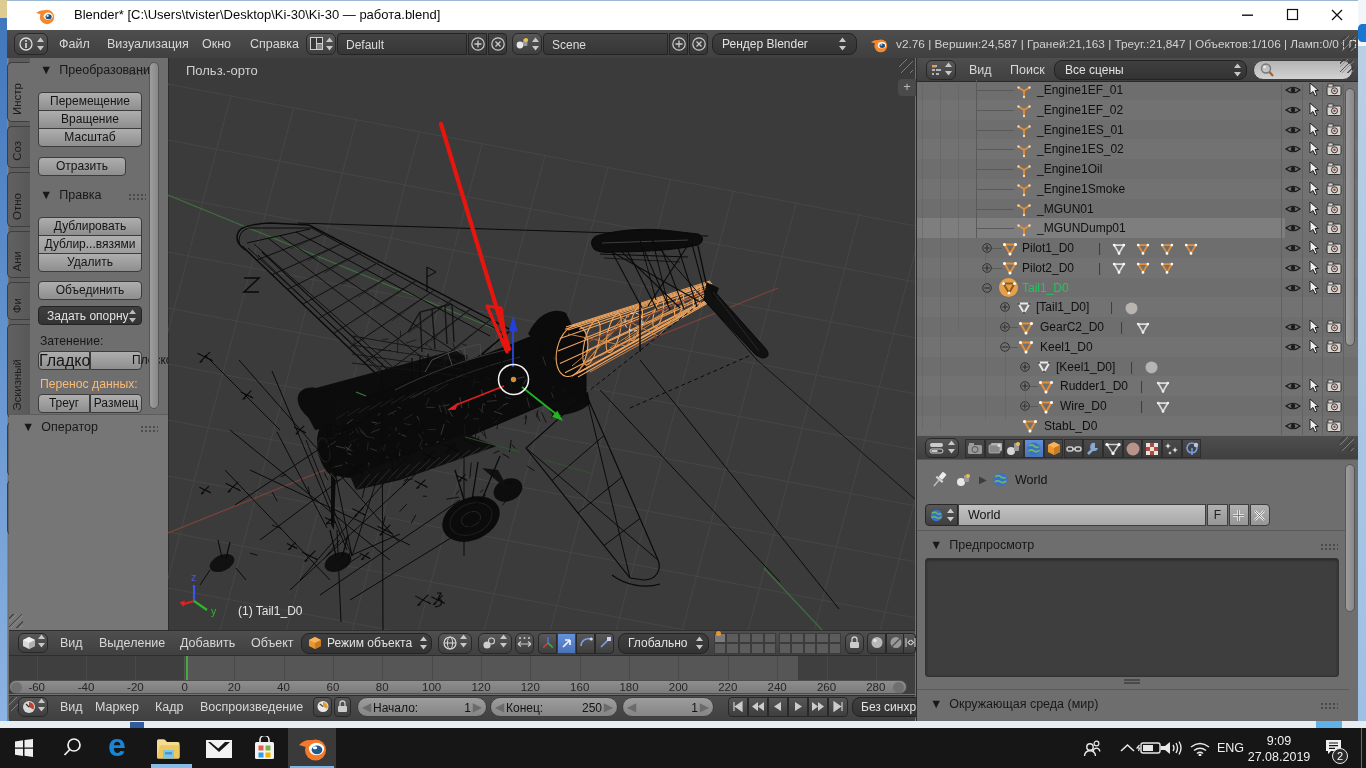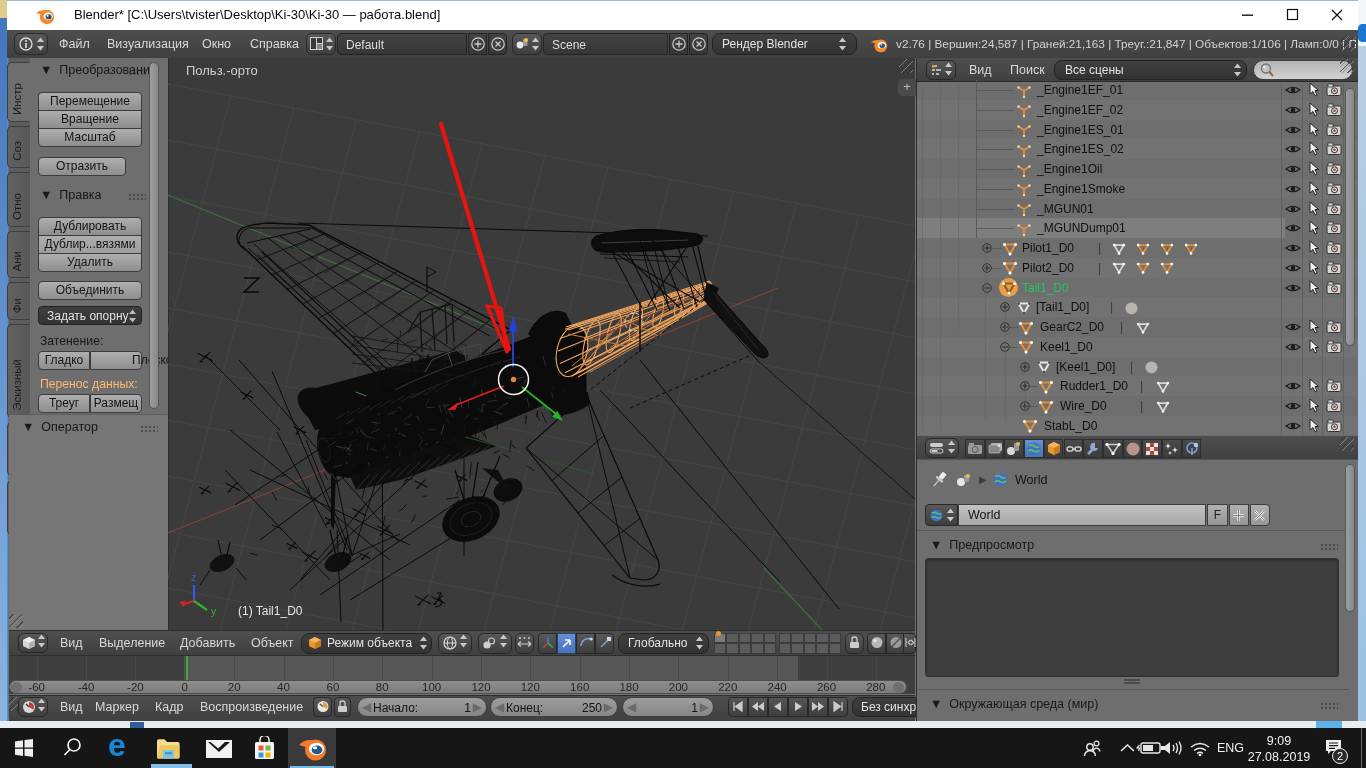--- a/index.html
+++ b/index.html
@@ -161,21 +161,21 @@
 <div class="abs lbtn" style="left:38px;top:235px;width:104px;height:34px;border-radius:0;font-size:12px;line-height:17px;">Дублир...вязями</div>
 <div class="abs lbtn" style="left:38px;top:253px;width:104px;height:19px;border-radius:0 0 4px 4px;font-size:12px;line-height:17px;">Удалить</div>
 <div class="abs lbtn" style="left:38px;top:281px;width:104px;height:19px;border-radius:4px;font-size:12px;line-height:17px;">Объединить</div>
 <div class="abs dd" style="left:38px;top:306px;width:104px;height:19px;border-radius:4px;">
       <span style="position:absolute;left:8px;top:2px;font-size:12px">Задать опорну</span>
     </div>
 <svg class="abs" style="left:128px;top:308px" width="9" height="16">
       <path d="M4.5 1.5 L8 6 L1 6 Z M4.5 14.5 L8 10 L1 10 Z" fill="#bbb"></path>
     </svg>
 <div class="abs" style="left:40px;top:334px;font-size:12.2px;color:#181818;font-weight:normal;white-space:nowrap;">Затенение:</div>
-<div class="abs lbtn" style="left:38px;top:351px;width:52px;height:19px;border-radius:4px 0 0 4px;font-size:12px;line-height:17px;">Гладко</div>
+<div class="abs lbtn" style="left:38px;top:351px;width:52px;height:19px;border-radius:4px 0 0 4px;font-size:16px;line-height:17px;">Гладко</div>
 <div class="abs lbtn" style="left:90px;top:351px;width:52px;height:19px;border-radius:0 4px 4px 0;font-size:12px;line-height:17px;padding-left:41px;">Плоско</div>
 <div class="abs" style="left:40px;top:377px;font-size:12.2px;color:#fdba74;font-weight:normal;white-space:nowrap;">Перенос данных:</div>
 <div class="abs lbtn" style="left:38px;top:394px;width:52px;height:19px;border-radius:4px 0 0 4px;font-size:12px;line-height:17px;">Треуг</div>
 <div class="abs lbtn" style="left:90px;top:394px;width:52px;height:19px;border-radius:0 4px 4px 0;font-size:12px;line-height:17px;">Размещ</div>
 <div class="sb" style="left:149px;top:62px;width:10px;height:347px;"></div>
 <div class="abs" style="left:8.5px;top:414px;width:160px;height:216px;background:#767676;border-top:1px solid #5c5c5c;"></div>
 <div class="panhdr" style="left:22px;top:420px">▼&nbsp; Оператор</div>
 <div class="dots" style="left:140px;top:425px"></div>
 <div class="grip" style="left:9px;top:614px"></div>
 <div class="abs" style="left:168px;top:58px;width:747px;height:572px;background:#3b3b3b;border-left:1px solid #2c2c2c;"></div>

